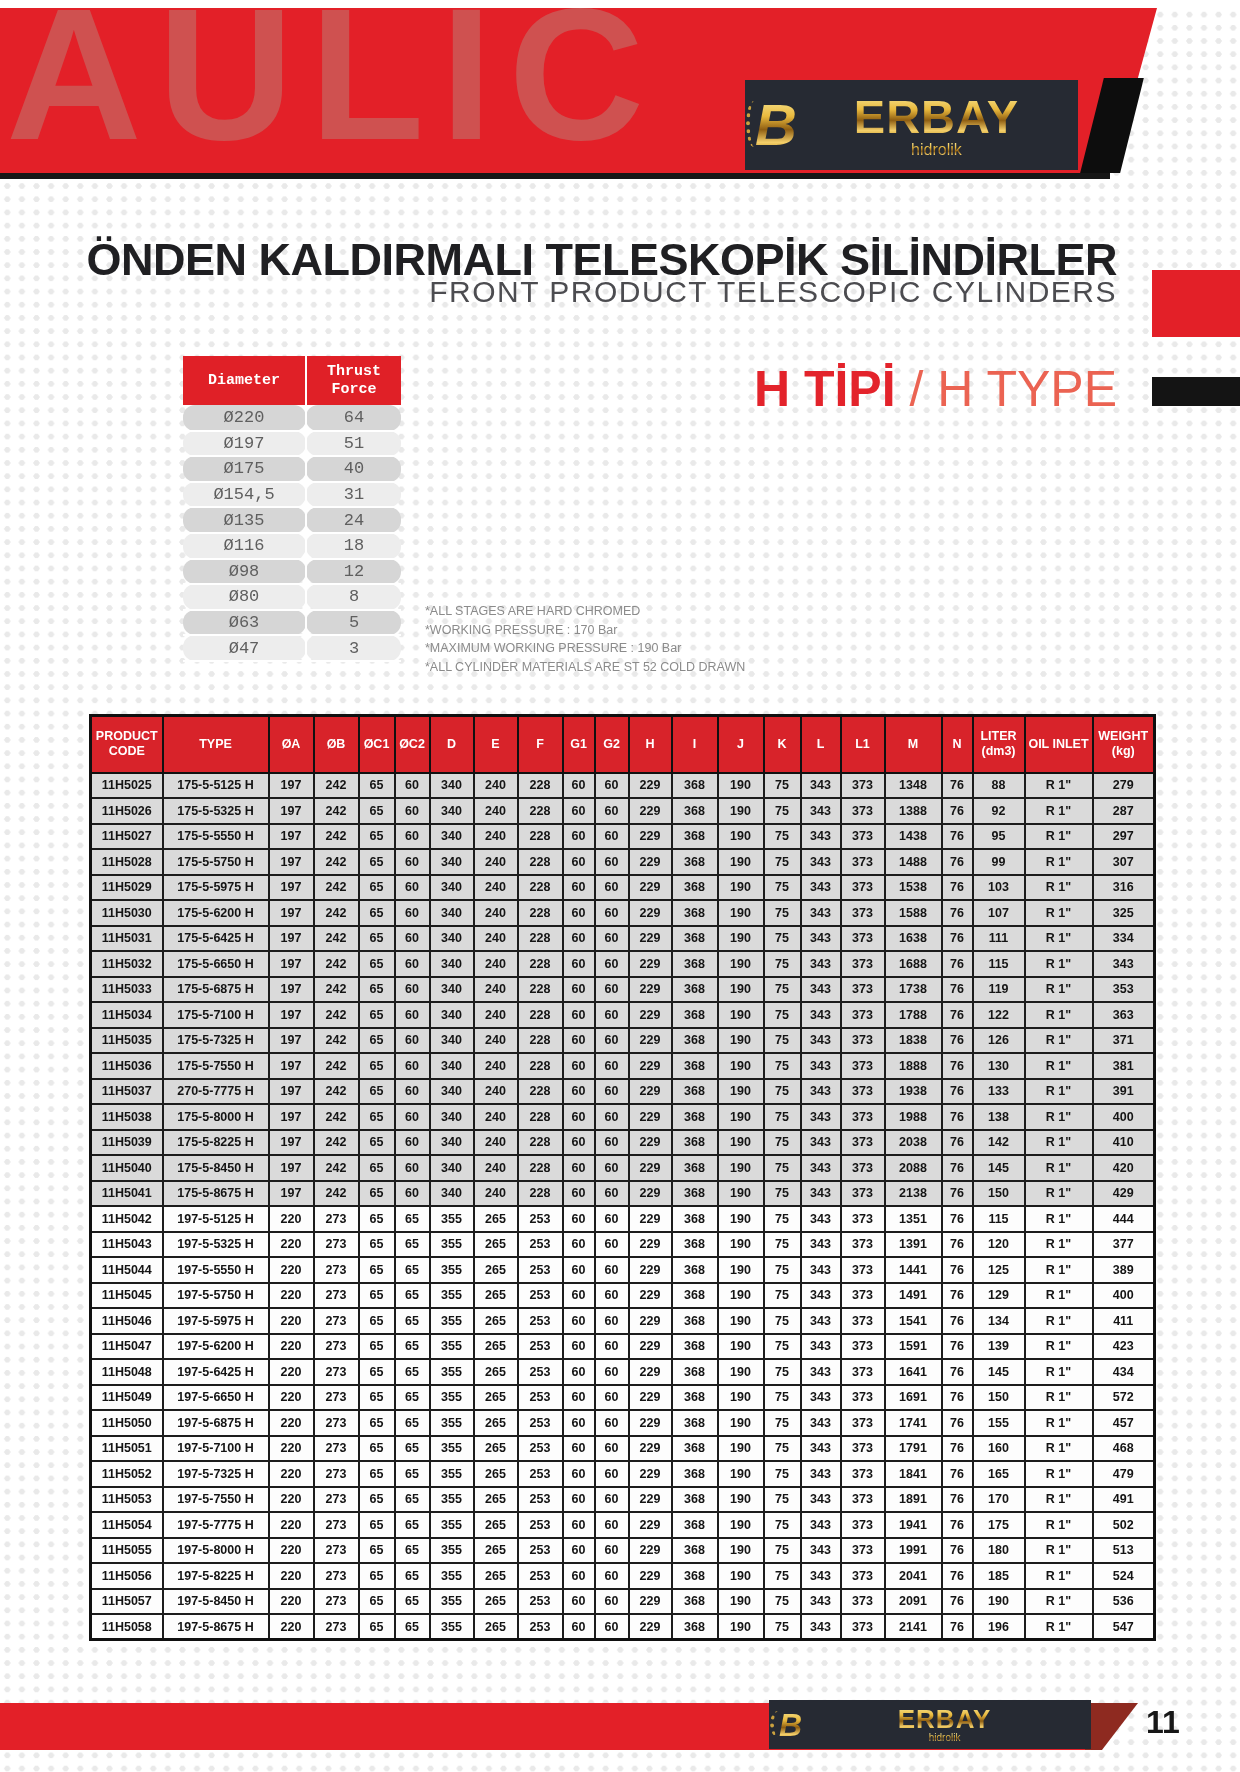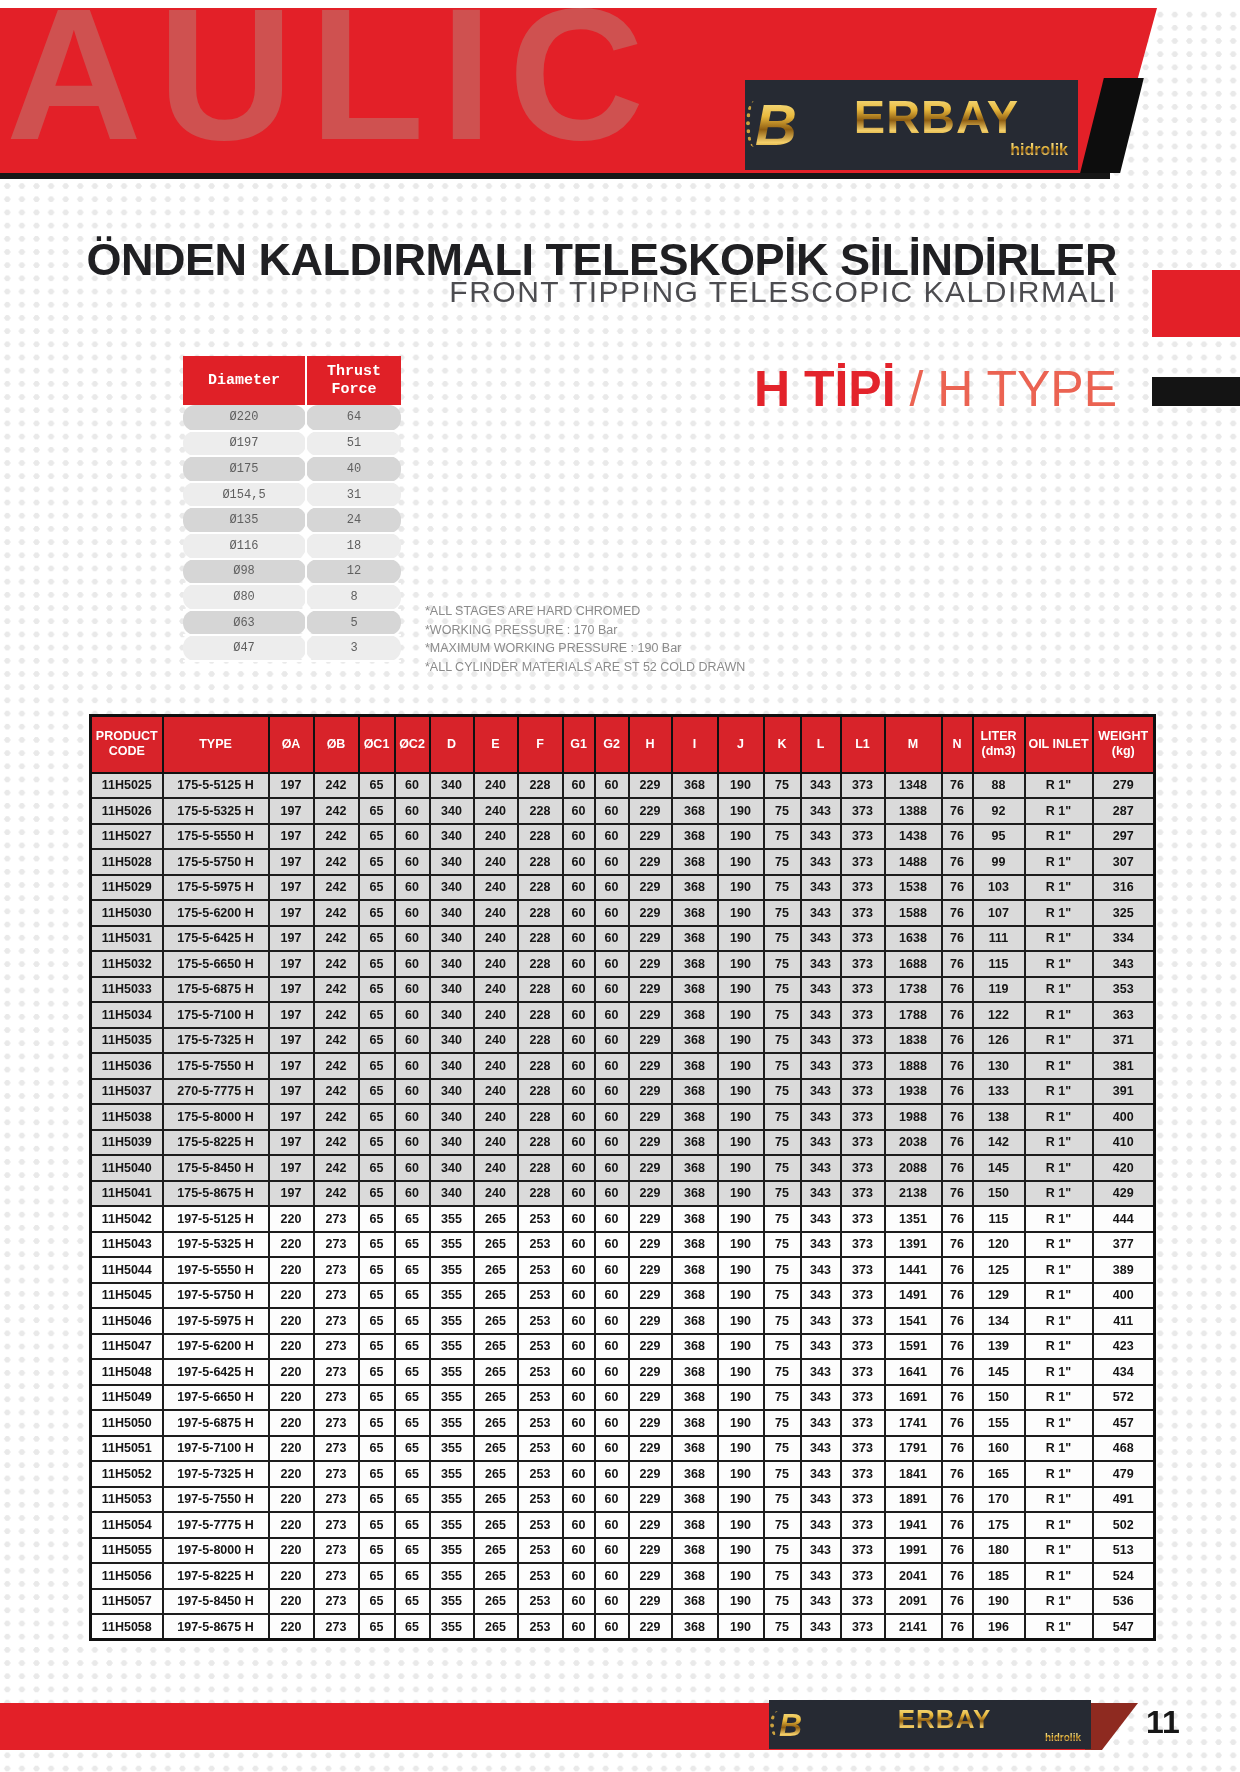--- a/index.html
+++ b/index.html
@@ -34,41 +34,41 @@
   .logo-box.hdr .emblem{ font-size:58px; }
   .logo-box.ftr .emblem{ font-size:32px; margin-right:6px; }
   .emblem::before{
     content:""; position:absolute; left:-9px; top:8%; height:80%; width:12px;
     border-left:4px dotted #caa13f; border-radius:50%;
   }
   .brandwrap{ flex:1; text-align:center; line-height:1; }
   .brand{ font-weight:800; letter-spacing:1px; display:block; }
   .logo-box.hdr .brand{ font-size:47px; }
   .logo-box.ftr .brand{ font-size:26px; }
-  .brand-sub{ display:block; text-align:right; font-weight:700; }
+  .brand-sub{ display:block; text-align:center; font-weight:400; }
   .logo-box.hdr .brand-sub{ font-size:16px; margin-top:2px; }
   .logo-box.ftr .brand-sub{ font-size:10px; margin-top:1px; }
   
   .title-tr{ position:absolute; top:226px; right:123px; font-size:45px; font-weight:800; color:#1f1f22; letter-spacing:-0.5px; white-space:nowrap; }
   .title-en{ position:absolute; top:267px; right:123px; font-size:30px; font-weight:300; color:#4c4c50; letter-spacing:1.5px; white-space:nowrap; }
   .block-red{ position:absolute; left:1152px; top:262px; width:88px; height:67px; background:#e32028; }
   .block-black{ position:absolute; left:1152px; top:369px; width:88px; height:29px; background:#141414; }
   .type-line{ position:absolute; top:353px; right:123px; font-size:50px; line-height:1.15; white-space:nowrap; }
   .type-tr{ font-weight:800; color:#e3232b; }
   .type-sep,.type-en{ font-weight:300; color:#eb6352; }
   
   .thrust-table{ position:absolute; left:183px; top:348px; width:218px; border-collapse:collapse; table-layout:fixed;font-family:Liberation Mono, monospace; }
   .thrust-table col:nth-child(1){ width:123px; }
   .thrust-table col:nth-child(2){ width:95px; }
   .thrust-table th{
     background:#e02027; color:#fff; font-size:15px; font-weight:700; height:49px;
     text-align:center; vertical-align:middle; line-height:1.15; white-space:pre-line;
   }
   .thrust-table th:first-child{ border-right:2px solid #fff; }
-  .thrust-table td{ height:25.6px; text-align:center; font-size:12px; color:#5f5f5f; border-bottom:2px solid #fff;border-radius:12px; }
+  .thrust-table td{ height:25.6px; text-align:center; font-size:17px; color:#5f5f5f; border-bottom:2px solid #fff;border-radius:12px; }
   .thrust-table td:first-child{ border-right:2px solid #fff; }
   .thrust-table tbody tr:nth-child(odd) td{ background:#d6d6d6; }
   .thrust-table tbody tr:nth-child(even) td{ background:#ededed; }
   
   .notes{ position:absolute; left:425px; top:594px; font-size:12.5px; color:#8b8b8b; line-height:18.5px; }
   
   .main-table{
     position:absolute; left:89px; top:706px; width:1064px; border-collapse:collapse; table-layout:fixed;
     border:3px solid #101010;
   }
@@ -115,21 +115,21 @@
 
   <div class="logo-box hdr">
     <span class="emblem gold">B</span>
     <span class="brandwrap">
       <span class="brand gold">ERBAY</span>
       <span class="brand-sub gold">hidrolik</span>
     </span>
   </div>
 
   <div class="title-tr">ÖNDEN KALDIRMALI TELESKOPİK SİLİNDİRLER</div>
-  <div class="title-en">FRONT TIPPING TELESCOPIC KALDIRMALI</div>
+  <div class="title-en">FRONT PRODUCT TELESCOPIC CYLINDERS</div>
   <div class="block-red"></div>
   <div class="block-black"></div>
   <div class="type-line">
     <span class="type-tr">H TİPİ</span><span class="type-sep"> / </span><span class="type-en">H TYPE</span>
   </div>
 
   <table class="thrust-table">
     <colgroup>
         <col>
         <col>

